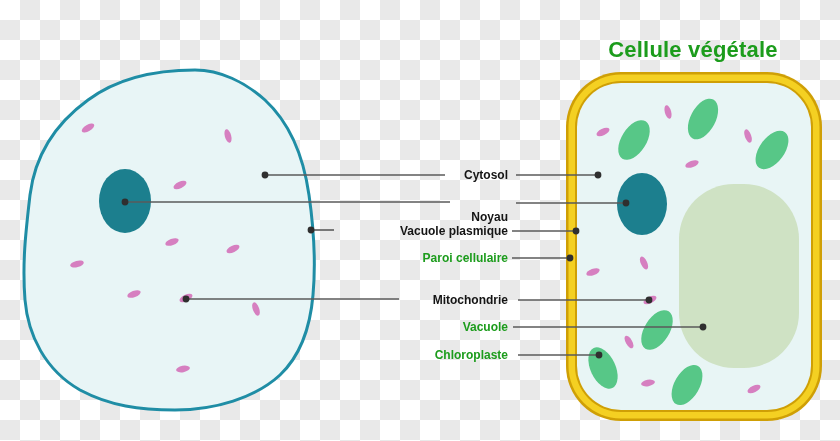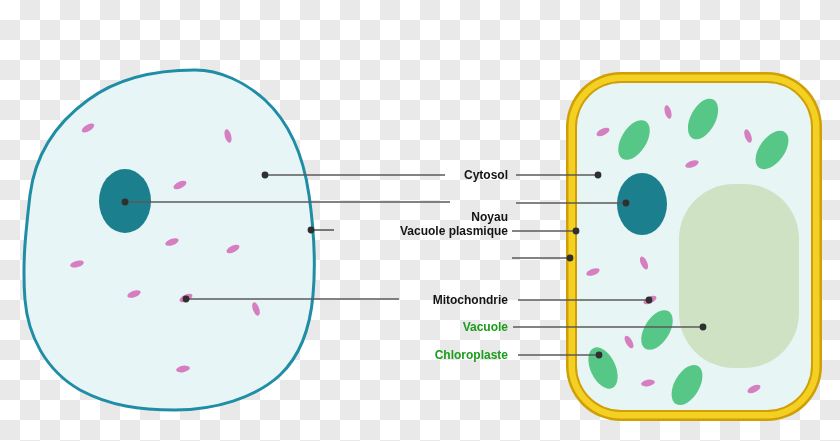--- a/index.html
+++ b/index.html
@@ -118,21 +118,23 @@
       <circle cx="311" cy="230" r="3.4"></circle>
       <circle cx="576" cy="231" r="3.4"></circle>
       <circle cx="570" cy="258" r="3.4"></circle>
       <circle cx="186" cy="299" r="3.4"></circle>
       <circle cx="649" cy="300" r="3.4"></circle>
       <circle cx="703" cy="327" r="3.4"></circle>
       <circle cx="599" cy="355" r="3.4"></circle>
     </g>
   </svg>
 
+  <div class="title title-vegetal">Cellule végétale</div>
 
   <div class="lbl lbl-black lbl-cytosol">Cytosol</div>
   <div class="lbl lbl-black lbl-noyau">Noyau</div>
   <div class="lbl lbl-black lbl-membrane">Vacuole plasmique</div>
+  <div class="lbl lbl-green lbl-paroi">Paroi cellulaire</div>
   <div class="lbl lbl-black lbl-mitochondrie">Mitochondrie</div>
   <div class="lbl lbl-green lbl-vacuole">Vacuole</div>
   <div class="lbl lbl-green lbl-chloroplaste">Chloroplaste</div>
 
 </div>
 
 </body></html>

